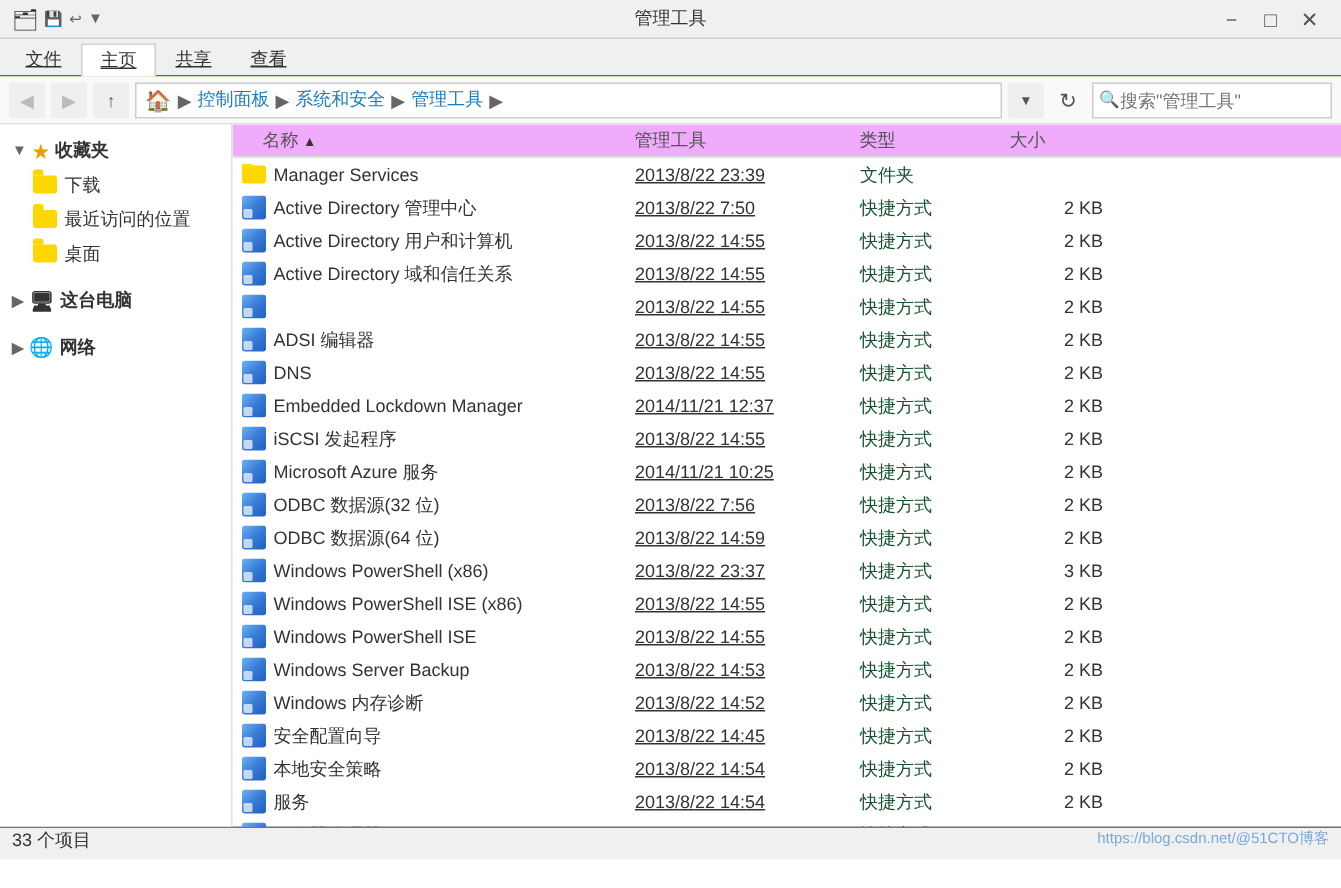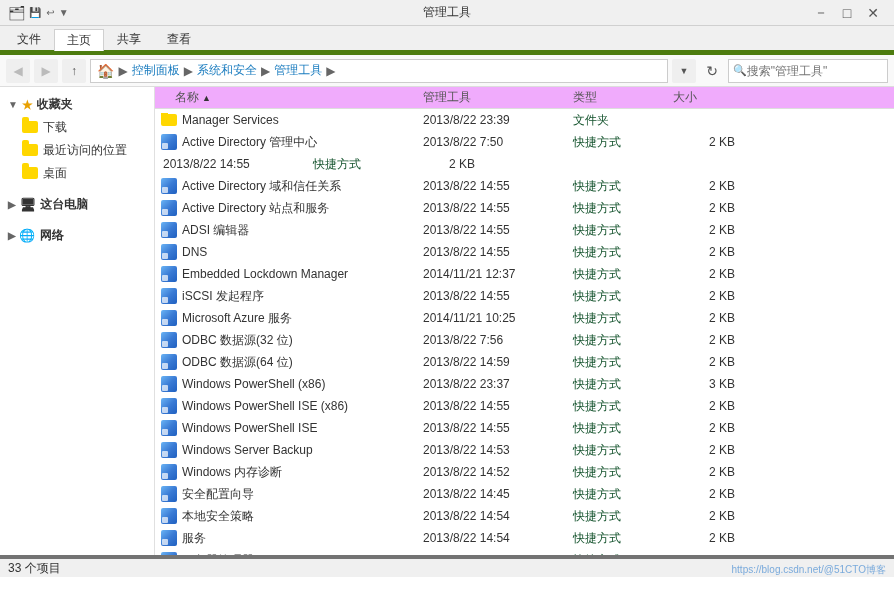--- a/index.html
+++ b/index.html
@@ -49,21 +49,22 @@
       font-size: 14px;
       cursor: pointer;
       color: #555;
       background: transparent;
       border: none;
     }
 
     
     .ribbon {
       background: #15803d;
-      border-bottom: 5px solid #4d7c0f;
+      border-bottom: 1px solid #4d7c0f;
+      text-decoration: underline;
     }
     .ribbon-tabs {
       display: flex;
       height: 24px;
       align-items: flex-end;
       padding: 0 4px;
       background: #f0f0f0;
     }
     .ribbon-tab {
       padding: 4px 12px;
@@ -254,32 +255,32 @@
     }
     .file-row .cell-name {
       width: 260px;
       padding-left: 6px;
       display: flex;
       align-items: center;
       gap: 5px;
       overflow: hidden;
       white-space: nowrap;
     }
-    .file-row .cell-date { width: 150px; padding-left: 8px; color: #333; }
+    .file-row .cell-date { width: 150px; padding-left: 8px; color: #333; text-decoration: underline; }
     .file-row .cell-type { width: 100px; padding-left: 8px; color: #14532d; }
     .file-row .cell-size { width: 80px; padding-left: 8px; color: #333; text-align: right; padding-right: 10px; }
 
     
     .status-bar {
       height: 22px;
       display: flex;
-      align-items: flex-end;
+      align-items: flex-start;
       padding: 0 8px;
       background: #f0f0f0;
-      border-top: 4px solid #737373;
+      border-top: 1px solid #737373;
       font-size: 12px;
       color: #333;
       justify-content: space-between;
     }
 
     
     .file-icon-folder {
       width: 16px;
       height: 12px;
       background: #ffd700;
@@ -459,41 +460,46 @@
       <span>
               <div class="file-icon-shortcut"></div>
             </span>
       <span>Active Directory 管理中心</span>
     </div>
     <div class="cell-date">2013/8/22 7:50</div>
     <div class="cell-type">快捷方式</div>
     <div class="cell-size">2 KB</div>
   </div>
         <div class="file-row">
+    <div class="cell-name">
+      <span>
+              <div class="file-icon-shortcut"></div>
+            </span>
+      <span>Active Directory 用户和计算机</span>
+    </div>
     <div class="cell-date">2013/8/22 14:55</div>
     <div class="cell-type">快捷方式</div>
     <div class="cell-size">2 KB</div>
   </div>
         <div class="file-row">
     <div class="cell-name">
       <span>
               <div class="file-icon-shortcut"></div>
             </span>
       <span>Active Directory 域和信任关系</span>
     </div>
     <div class="cell-date">2013/8/22 14:55</div>
     <div class="cell-type">快捷方式</div>
     <div class="cell-size">2 KB</div>
   </div>
         <div class="file-row">
     <div class="cell-name">
       <span>
               <div class="file-icon-shortcut"></div>
             </span>
-      <span>Active Directory 站点和服务</span>
     </div>
     <div class="cell-date">2013/8/22 14:55</div>
     <div class="cell-type">快捷方式</div>
     <div class="cell-size">2 KB</div>
   </div>
         <div class="file-row">
     <div class="cell-name">
       <span>
               <div class="file-icon-shortcut"></div>
             </span>

